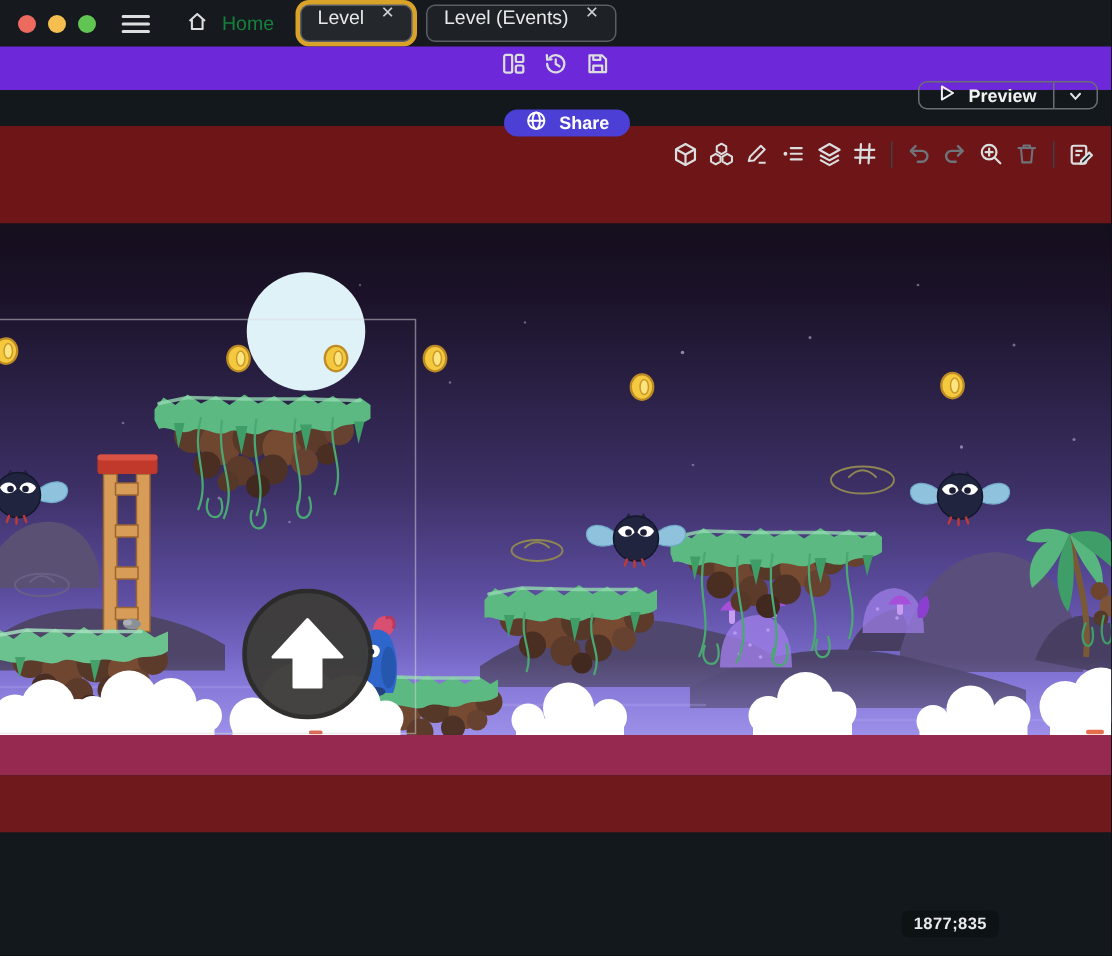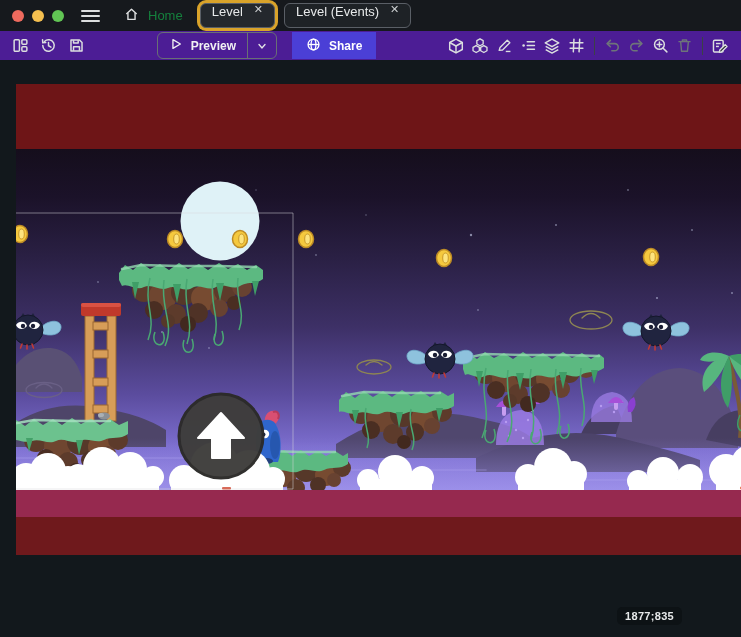--- a/index.html
+++ b/index.html
@@ -23,43 +23,43 @@
     position:relative; display:flex; gap:11px; height:23px;
     padding:0 11px; border:1px solid #5a5f66; border-radius:6px;
     color:#e7e9ea; font-size:13px; background:#1e2226;
   }
   .tab-chip.active { background:#24282d; }
   .tab-highlighted { box-shadow:0 0 0 3px #d9a32a; }
   .tab-close { font-size:11px; color:#cdd0d2; line-height:1; }
   
   .toolbar {
     position:absolute; top:31px; left:0; right:0; height:29px;
-    background:#4c1d95; display:flex; align-items:center;
-    padding:0 9px; box-sizing:border-box; z-index:30;
+    background:#6d28d9; display:flex; align-items:center;
+    padding:0 9px; box-sizing:border-box; z-index:30;flex-direction:column;
   }
   .tb-left { display:flex; align-items:center; gap:5px; }
   .icon-btn { width:23px; height:23px; display:flex; align-items:center; justify-content:center; color:#dbdedf; }
   .icon-btn.dim { color:#6e747a; }
   .icon-btn svg { display:block; }
   .preview-group {
     display:flex; align-items:center; height:25px; margin-left:auto;
     border:1px solid #696f75; border-radius:6px; color:#f1f2f3;
   }
   .preview-main { display:flex; align-items:center; gap:8px; padding:0 11px; font-size:12px; font-weight:700; }
   .preview-divider { width:1px; align-self:stretch; background:#696f75; }
   .preview-caret { padding:0 8px; display:flex; color:#e3e5e6; }
   .share-btn {
     display:flex; align-items:center; gap:8px; height:27px; padding:0 14px;
     background:#4b3fd6; color:#ffffff; font-size:12px; font-weight:700;
-    border-radius:0; margin-left:15px;
+    border-radius:13px; margin-left:15px;
   }
   .tb-right { display:flex; align-items:center; gap:1px; margin-left:auto; }
   .tb-sep { width:1px; height:18px; background:#3b4147; margin:0 5px; }
   
-  .scene { position:absolute; top:60px; left:16px; width:677px; height:577px; z-index:10;text-align:center; }
+  .scene { position:absolute; top:60px; left:0; width:677px; height:577px; z-index:10;text-align:center; }
   .scene svg { display:block; }
   .coord-badge {
     position:absolute; right:11px; bottom:12px; background:#0d1215;
     color:#e7e9ea; font-size:11px; font-weight:700; padding:3px 8px;
     border-radius:5px; letter-spacing:.3px; z-index:20;
   }
 </style>
 </head>
 <body>
 

